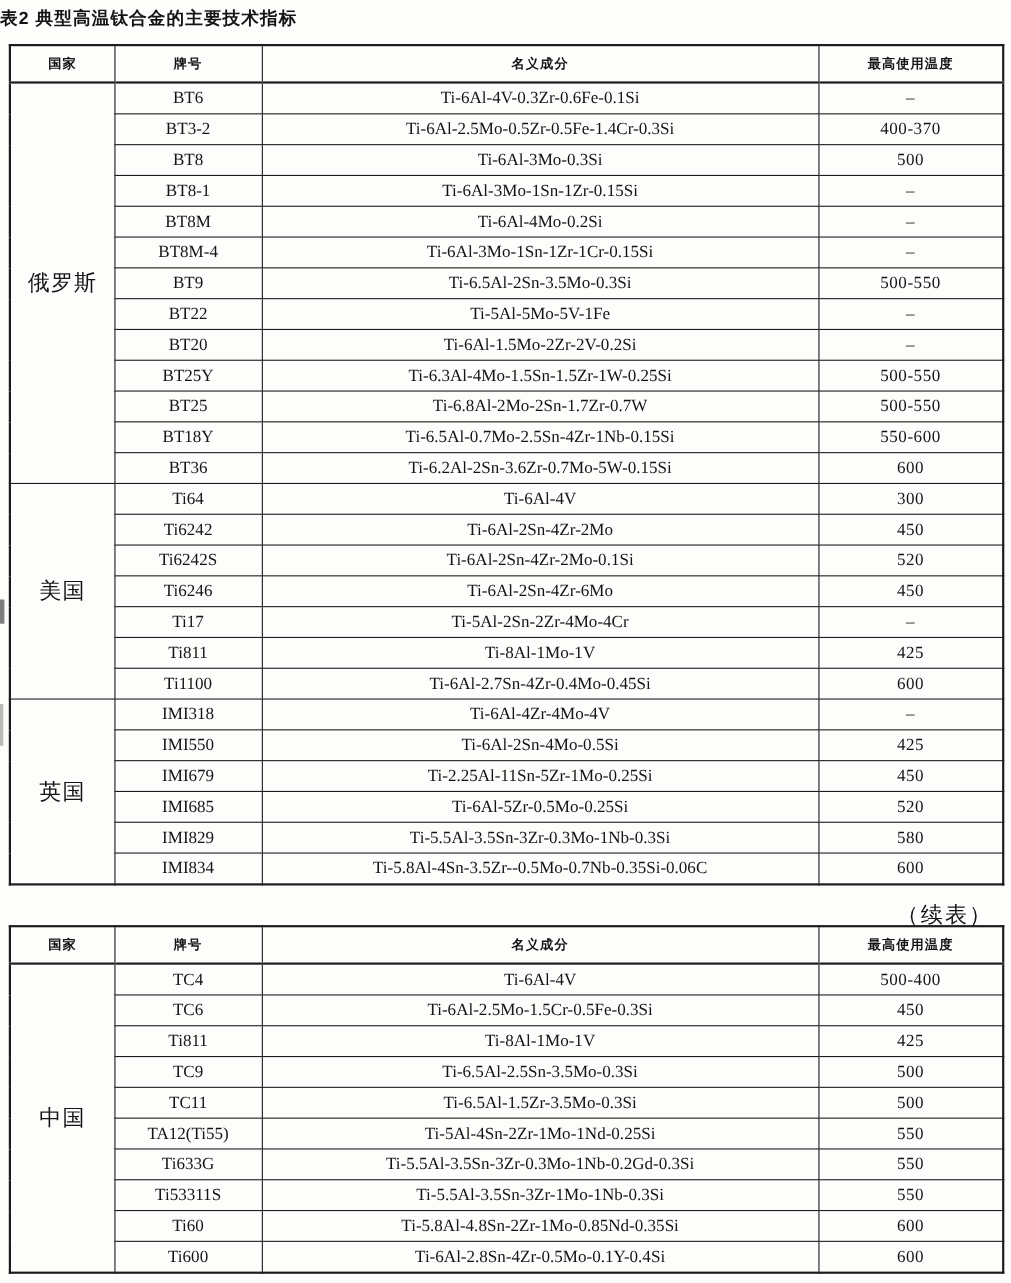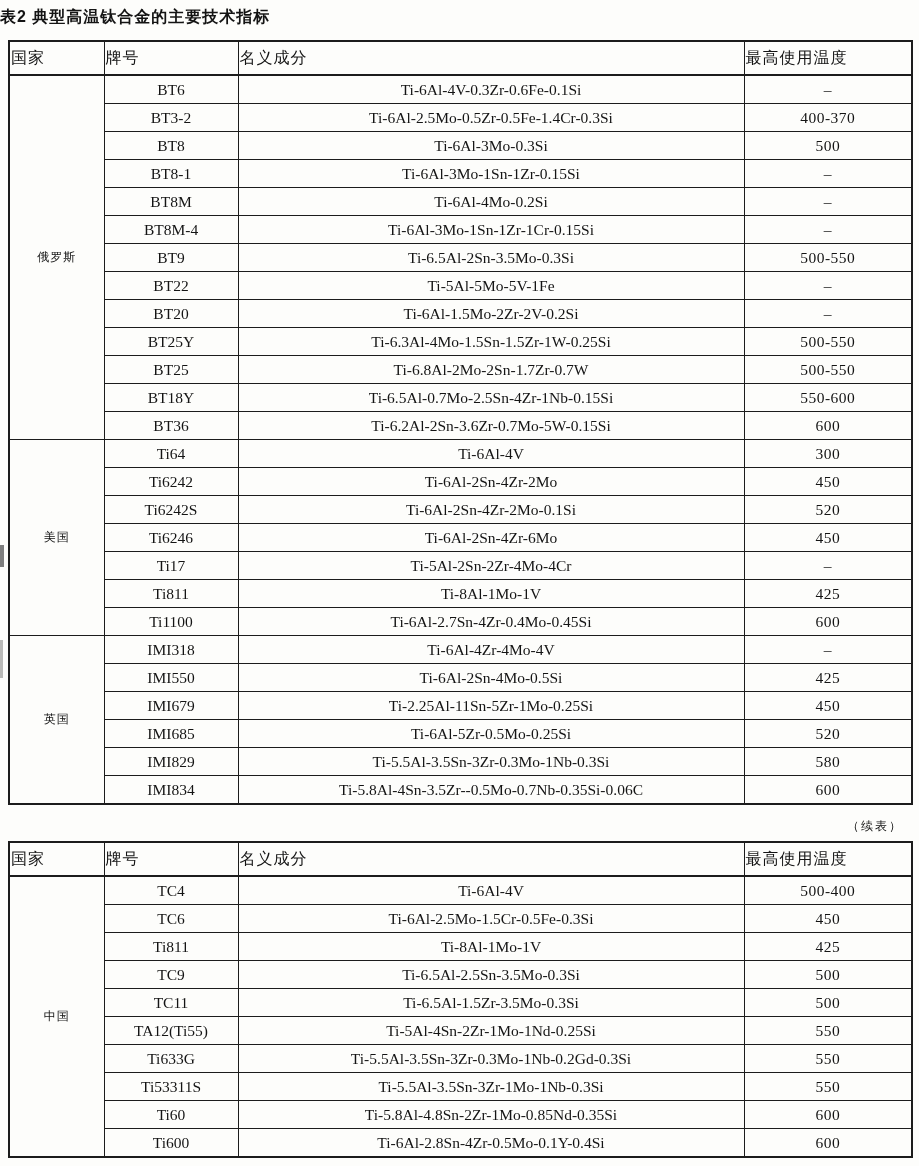--- a/index.html
+++ b/index.html
@@ -19,34 +19,34 @@
     width:903px;margin-left:8px;
     border:2px solid #1c1c1c;
   }
   #table-0{margin-top:9px}
   #table-1{margin-top:2px}
   col.c-country{width:95px}
   col.c-grade{width:134px}
   col.c-comp{width:506px}
   col.c-temp{width:168px}
   th{
-    font-weight:normal;font-size:16px;height:30px;
+    font-weight:bold;font-size:12px;height:30px;
     border:1px solid #1c1c1c;border-bottom:2px solid #1c1c1c;
-    text-align:left;letter-spacing:1px;
+    text-align:center;letter-spacing:1px;
   }
   td{
     font-size:15.5px;height:27px;padding:0 4px;
     border:1px solid #1c1c1c;text-align:center;
     white-space:nowrap;overflow:hidden;
   }
-  td.country{font-size:12px;letter-spacing:1px}
+  td.country{font-size:20px;letter-spacing:1px}
   td.temperature{letter-spacing:.5px}
   .continued{
     text-align:right;padding-right:16px;margin-top:13px;height:21px;
-    font-size:12px;letter-spacing:2px;
+    font-size:20px;letter-spacing:2px;
   }
   .scan-artifact{position:absolute;left:0;background:#3a3a3a;opacity:.65}
 </style>
 </head>
 <body>
 
 <div class="doc-title">表2  典型高温钛合金的主要技术指标</div>
 
 <table id="table-0">
   <colgroup>

